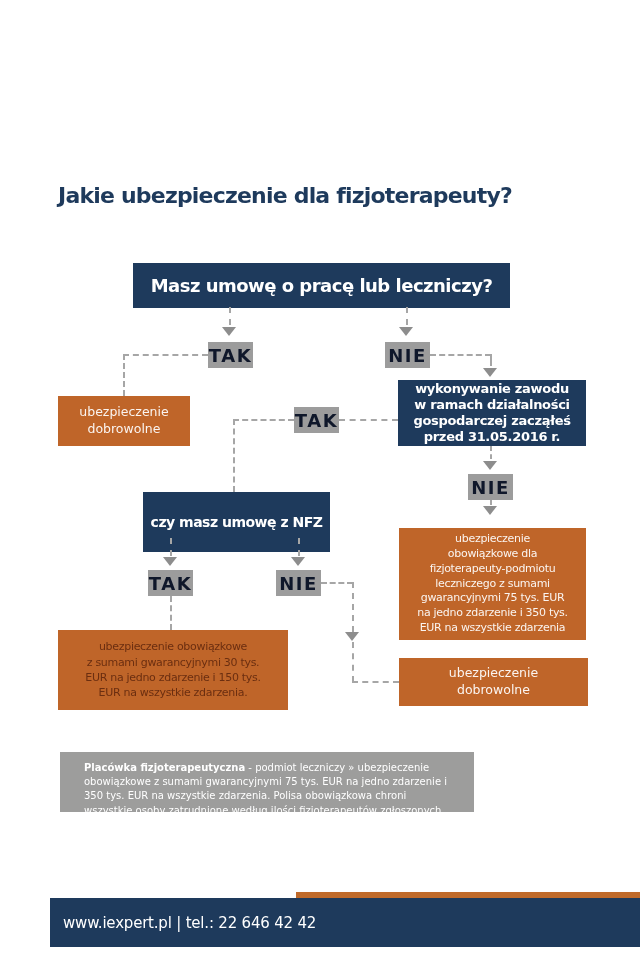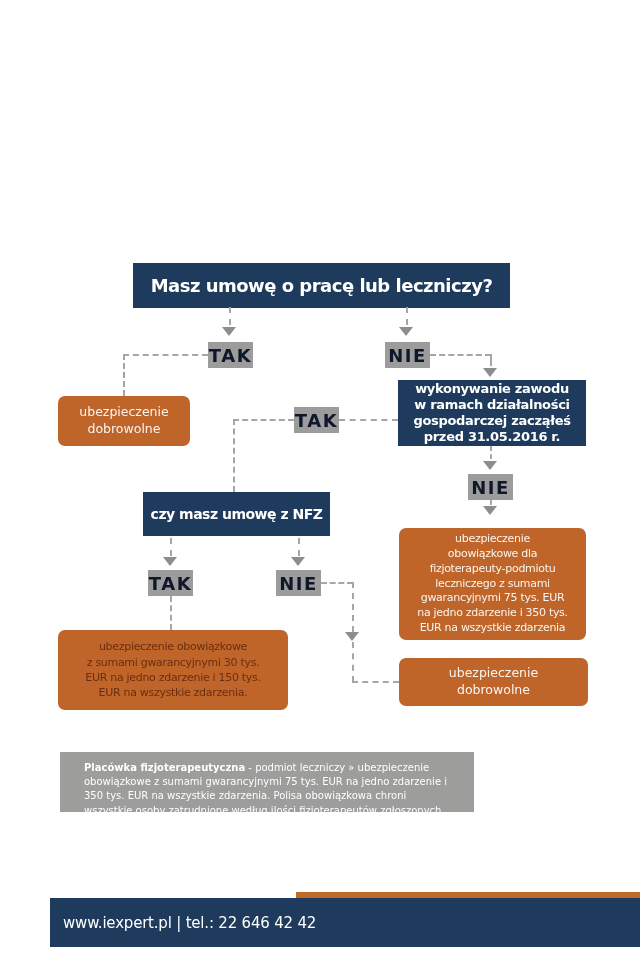--- a/index.html
+++ b/index.html
@@ -12,24 +12,24 @@
              letter-spacing:-1px;color:#1e3a5c;}
   .brand-bottom{position:absolute;left:34px;top:60px;font-size:25px;font-weight:bold;
              letter-spacing:-1px;color:#1e3a5c;}
   
   .title{position:absolute;left:58px;top:183px;width:540px;margin:0;font-size:22px;
          font-weight:bold;letter-spacing:-0.8px;color:#1e3a5c;}
   
   .node{position:absolute;display:flex;align-items:center;justify-content:center;
         text-align:center;box-sizing:border-box;white-space:pre-line;}
   .navy{background:#1e3a5c;color:#ffffff;font-weight:bold;}
-  .orange{background:#bf6529;color:rgba(255,255,255,0.93);border-radius:7px;}
+  .orange{background:#bf6529;color:rgba(255,255,255,0.93);}
   .q1{left:133px;top:263px;width:377px;height:45px;font-size:18px;letter-spacing:-0.5px;}
   .q2{left:398px;top:380px;width:188px;height:66px;font-size:13px;line-height:1.25;letter-spacing:-0.3px;}
-  .q3{left:143px;top:492px;width:187px;height:44px;font-size:14px;letter-spacing:-0.5px;}
+  .q3{left:143px;top:492px;width:187px;height:60px;font-size:14px;letter-spacing:-0.5px;}
   .vol-left{left:58px;top:396px;width:132px;height:50px;font-size:12.5px;line-height:1.35;}
   .mand75{left:399px;top:528px;width:187px;height:112px;font-size:11px;line-height:1.35;letter-spacing:-0.3px;}
   .mand30{left:58px;top:630px;width:230px;height:80px;font-size:11px;line-height:1.4;
           letter-spacing:-0.3px;color:#6b2e10;}
   .vol-right{left:399px;top:658px;width:189px;height:48px;font-size:12.5px;line-height:1.35;}
   
   .lbl{position:absolute;width:45px;height:26px;background:#9c9c9c;color:#0f172a;
        font-size:18px;font-weight:bold;letter-spacing:1.5px;display:flex;
        align-items:center;justify-content:center;}
   
@@ -46,20 +46,21 @@
   .footer-bar{position:absolute;left:50px;top:898px;width:590px;height:49px;background:#1e3a5c;
               display:flex;align-items:center;}
   .footer-text{color:#ffffff;font-size:15px;letter-spacing:-0.2px;padding-left:13px;}
 </style>
 </head>
 <body>
 
 <div class="page">
 
 
+  <h1 class="title">Jakie ubezpieczenie dla fizjoterapeuty?</h1>
 
   <div>
 
     <div class="node navy q1">Masz umowę o pracę lub leczniczy?</div>
 
     <div class="dv" style="left:229px;top:307px;height:18px;"></div>
     <div class="arr" style="left:222px;top:327px;"></div>
     <div class="dv" style="left:406px;top:307px;height:18px;"></div>
     <div class="arr" style="left:399px;top:327px;"></div>
 

